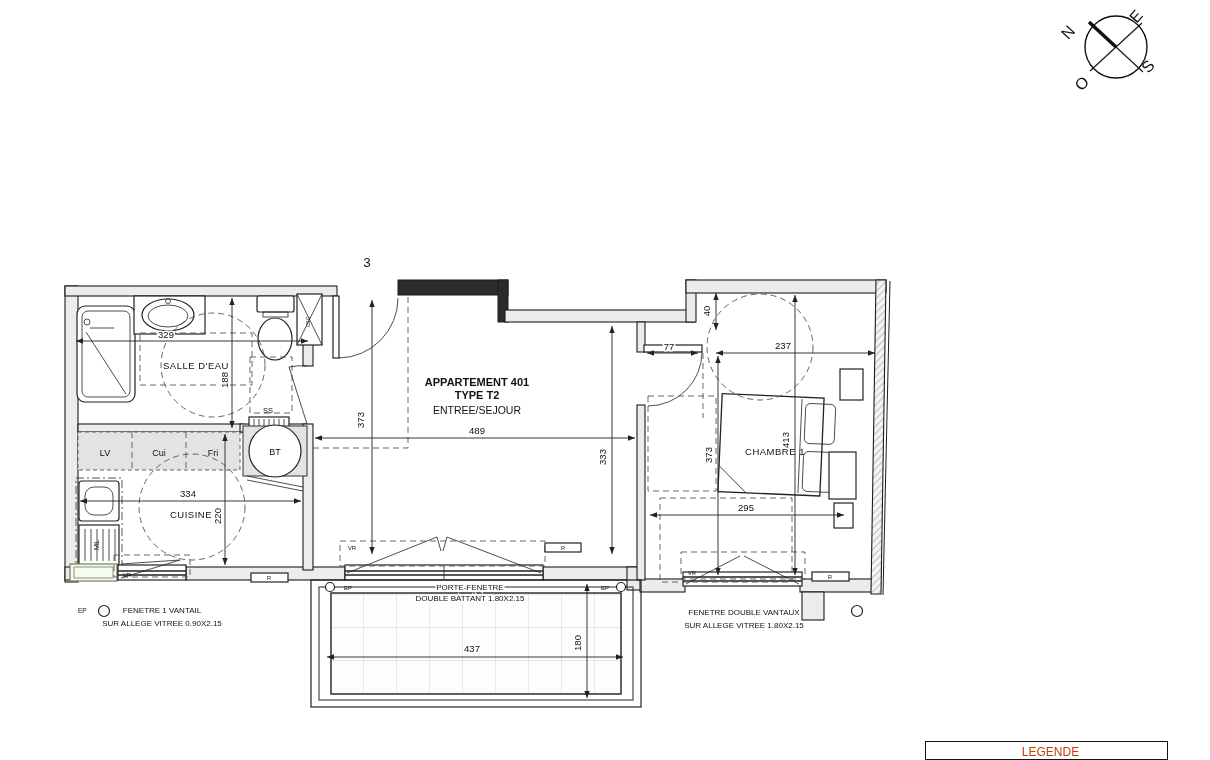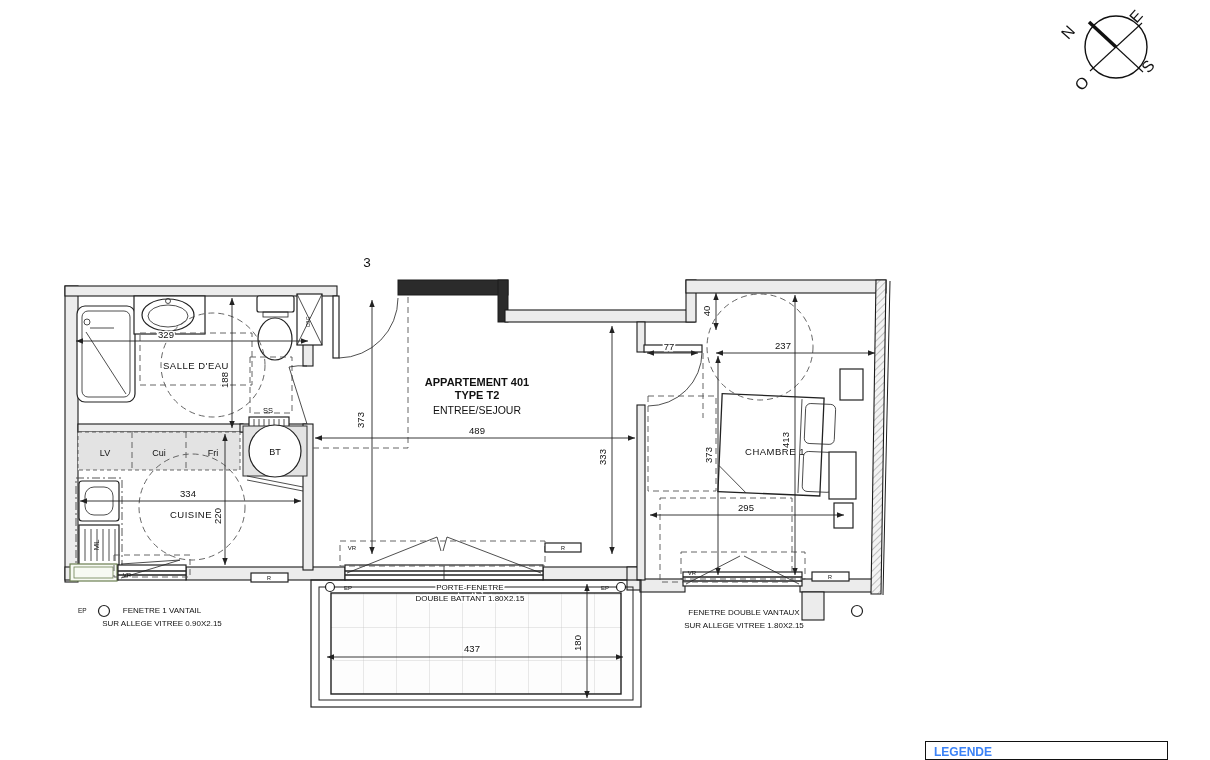--- a/index.html
+++ b/index.html
@@ -10,21 +10,21 @@
   .bwall{fill:#2b2b2b;stroke:#1c1c1c;stroke-width:1;}
   .fix{fill:#fff;stroke:#222;stroke-width:1.2;}
   .thin{stroke:#222;stroke-width:0.8;fill:none;}
   .dash{fill:none;stroke:#555;stroke-width:0.9;stroke-dasharray:6 4;}
   .dim{stroke:#222;stroke-width:0.9;}
   .dimtxt{font-size:9.5px;}
   .roomtxt{font-size:9.5px;letter-spacing:0.5px;}
   .tiny{font-size:6px;}
   .annot{font-size:8px;}
   .legend-box{position:absolute;left:925px;top:741px;width:243px;height:19px;border:1.6px solid #111;background:#fff;box-sizing:border-box;}
-  .legend-box span{display:block;padding:3px 0 0 8px;font-weight:bold;font-size:12px;color:#3b82f6;}
+  .legend-box span{display:block;padding:3px 0 0 8px;font-weight:normal;font-size:12px;color:#c2410c;text-align:center;}
 </style>
 </head>
 <body>
 
 <div class="canvas">
 <svg width="1210" height="760" viewBox="0 0 1210 760">
   <defs>
     <marker id="arr" viewBox="0 0 10 10" refX="9" refY="5" markerWidth="9" markerHeight="9" orient="auto-start-reverse">
       <path d="M0,1.5 L9,5 L0,8.5 z" fill="#222"></path>
     </marker>

